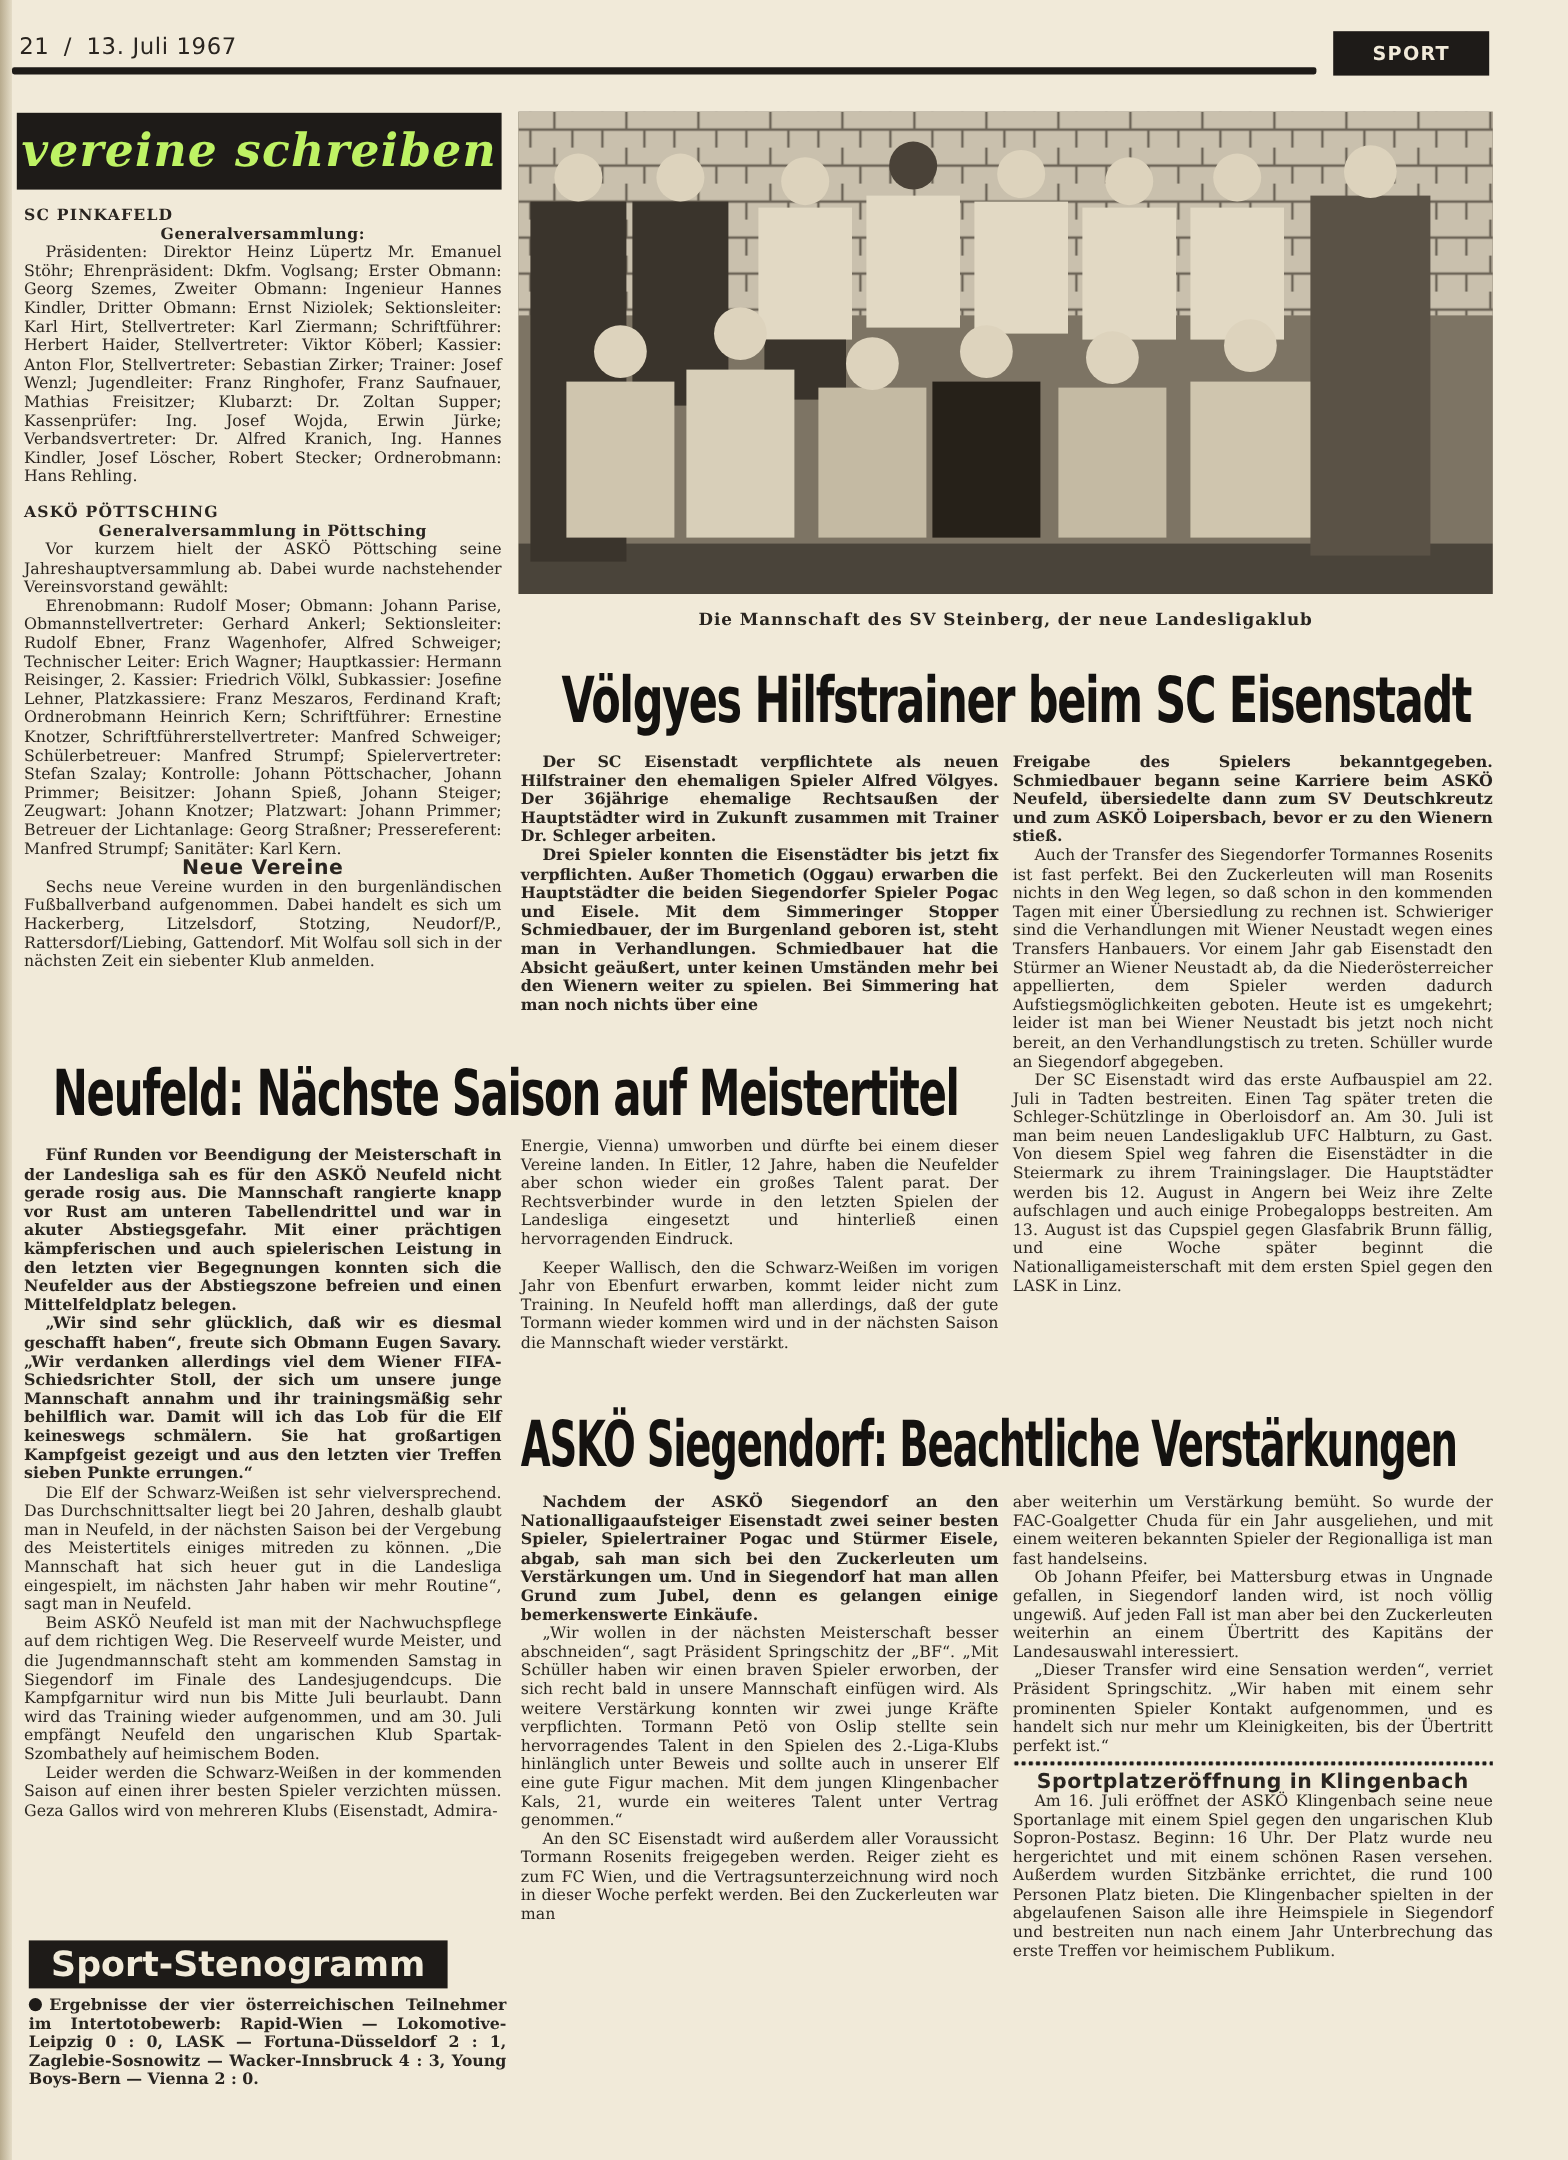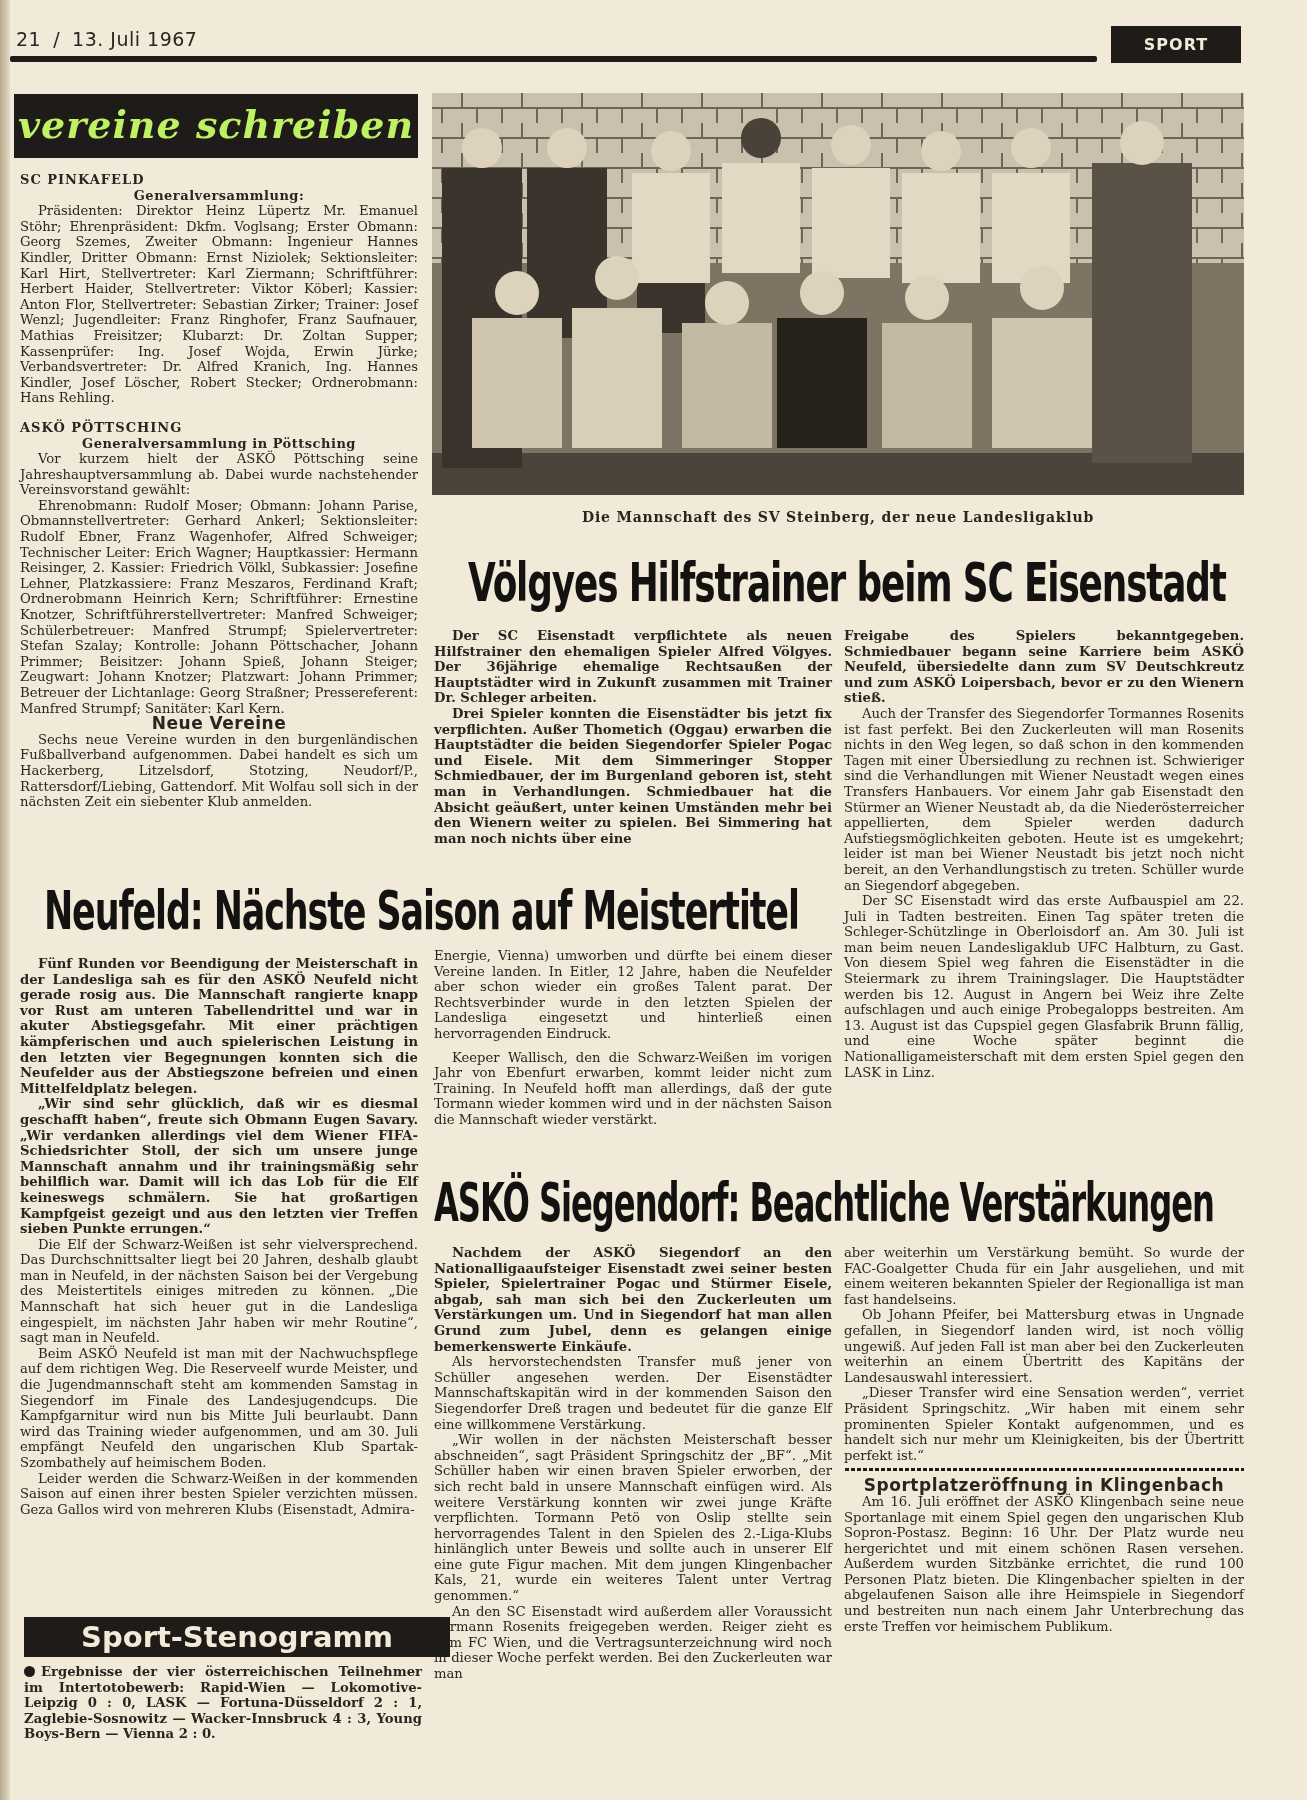--- a/index.html
+++ b/index.html
@@ -34,21 +34,21 @@
 
   .photo { position: absolute; left: 432px; top: 93px; width: 812px; height: 402px; overflow: hidden; background: #8a8170; }
   .photo svg { display: block; }
   .caption { position: absolute; left: 432px; top: 509px; width: 812px; text-align: center; font-weight: bold; font-size: 14px; letter-spacing: 0.8px; }
 
   .headline { position: absolute; font-family: "DejaVu Sans", sans-serif; font-weight: bold; color: #141210; letter-spacing: -1.5px; transform-origin: left top; white-space: nowrap; }
   .h1 { left: 468px; top: 552px; font-size: 46px; transform: scaleX(0.78) scaleY(1.15); }
   .h2 { left: 44px; top: 880px; font-size: 46px; transform: scaleX(0.76) scaleY(1.15); }
   .h3 { left: 434px; top: 1172px; font-size: 46px; transform: scaleX(0.70) scaleY(1.15); }
 
-  .steno-banner { position: absolute; left: 24px; top: 1617px; width: 426px; height: 40px; background: #1e1b18; color: #f1ead9; font-family: "DejaVu Sans", sans-serif; font-weight: bold; font-size: 29px; text-align: center; line-height: 40px; }
+  .steno-banner { position: absolute; left: 24px; top: 1617px; width: 349px; height: 40px; background: #1e1b18; color: #f1ead9; font-family: "DejaVu Sans", sans-serif; font-weight: bold; font-size: 29px; text-align: center; line-height: 40px; }
 
   .dotted-rule { height: 5px; margin: 4px 0 6px 0; background-image: radial-gradient(circle, #1e1b18 1.8px, transparent 2px); background-size: 6px 5px; }
   .bullet { display: inline-block; width: 11px; height: 11px; border-radius: 50%; background: #1e1b18; margin-right: 6px; vertical-align: -1px; }
 </style>
 </head>
 <body>
 
 <div class="page-edge"></div>
 
 <div class="masthead">
@@ -143,21 +143,20 @@
 </div>
 <div class="col" style="left:434px; top:948px; width:398px;">
   <p class="noindent">Energie, Vienna) umworben und dürfte bei einem dieser Vereine landen. In Eitler, 12 Jahre, haben die Neufelder aber schon wieder ein großes Talent parat. Der Rechtsverbinder wurde in den letzten Spielen der Landesliga eingesetzt und hinterließ einen hervorragenden Eindruck.</p>
   <div style="height:8px"></div>
   <p>Keeper Wallisch, den die Schwarz-Weißen im vorigen Jahr von Ebenfurt erwarben, kommt leider nicht zum Training. In Neufeld hofft man allerdings, daß der gute Tormann wieder kommen wird und in der nächsten Saison die Mannschaft wieder verstärkt.</p>
 </div>
 
 <div class="headline h3">ASKÖ Siegendorf: Beachtliche Verstärkungen</div>
 <div class="col" style="left:434px; top:1245px; width:398px;">
   <p class="bold">Nachdem der ASKÖ Siegendorf an den Nationalligaaufsteiger Eisenstadt zwei seiner besten Spieler, Spielertrainer Pogac und Stürmer Eisele, abgab, sah man sich bei den Zuckerleuten um Verstärkungen um. Und in Siegendorf hat man allen Grund zum Jubel, denn es gelangen einige bemerkenswerte Einkäufe.</p>
-  <p>Als hervorstechendsten Transfer muß jener von Schüller angesehen werden. Der Eisenstädter Mannschaftskapitän wird in der kommenden Saison den Siegendorfer Dreß tragen und bedeutet für die ganze Elf eine willkommene Verstärkung.</p>
   <p>„Wir wollen in der nächsten Meisterschaft besser abschneiden“, sagt Präsident Springschitz der „BF“. „Mit Schüller haben wir einen braven Spieler erworben, der sich recht bald in unsere Mannschaft einfügen wird. Als weitere Verstärkung konnten wir zwei junge Kräfte verpflichten. Tormann Petö von Oslip stellte sein hervorragendes Talent in den Spielen des 2.-Liga-Klubs hinlänglich unter Beweis und sollte auch in unserer Elf eine gute Figur machen. Mit dem jungen Klingenbacher Kals, 21, wurde ein weiteres Talent unter Vertrag genommen.“</p>
   <p>An den SC Eisenstadt wird außerdem aller Voraussicht Tormann Rosenits freigegeben werden. Reiger zieht es zum FC Wien, und die Vertragsunterzeichnung wird noch in dieser Woche perfekt werden. Bei den Zuckerleuten war man</p>
 </div>
 <div class="col" style="left:844px; top:1245px; width:400px;">
   <p class="noindent">aber weiterhin um Verstärkung bemüht. So wurde der FAC-Goalgetter Chuda für ein Jahr ausgeliehen, und mit einem weiteren bekannten Spieler der Regionalliga ist man fast handelseins.</p>
   <p>Ob Johann Pfeifer, bei Mattersburg etwas in Ungnade gefallen, in Siegendorf landen wird, ist noch völlig ungewiß. Auf jeden Fall ist man aber bei den Zuckerleuten weiterhin an einem Übertritt des Kapitäns der Landesauswahl interessiert.</p>
   <p>„Dieser Transfer wird eine Sensation werden“, verriet Präsident Springschitz. „Wir haben mit einem sehr prominenten Spieler Kontakt aufgenommen, und es handelt sich nur mehr um Kleinigkeiten, bis der Übertritt perfekt ist.“</p>
   <div class="dotted-rule"></div>
   <p class="sans-head noindent" style="margin-top:2px">Sportplatzeröffnung in Klingenbach</p>
   <p>Am 16. Juli eröffnet der ASKÖ Klingenbach seine neue Sportanlage mit einem Spiel gegen den ungarischen Klub Sopron-Postasz. Beginn: 16 Uhr. Der Platz wurde neu hergerichtet und mit einem schönen Rasen versehen. Außerdem wurden Sitzbänke errichtet, die rund 100 Personen Platz bieten. Die Klingenbacher spielten in der abgelaufenen Saison alle ihre Heimspiele in Siegendorf und bestreiten nun nach einem Jahr Unterbrechung das erste Treffen vor heimischem Publikum.</p>

